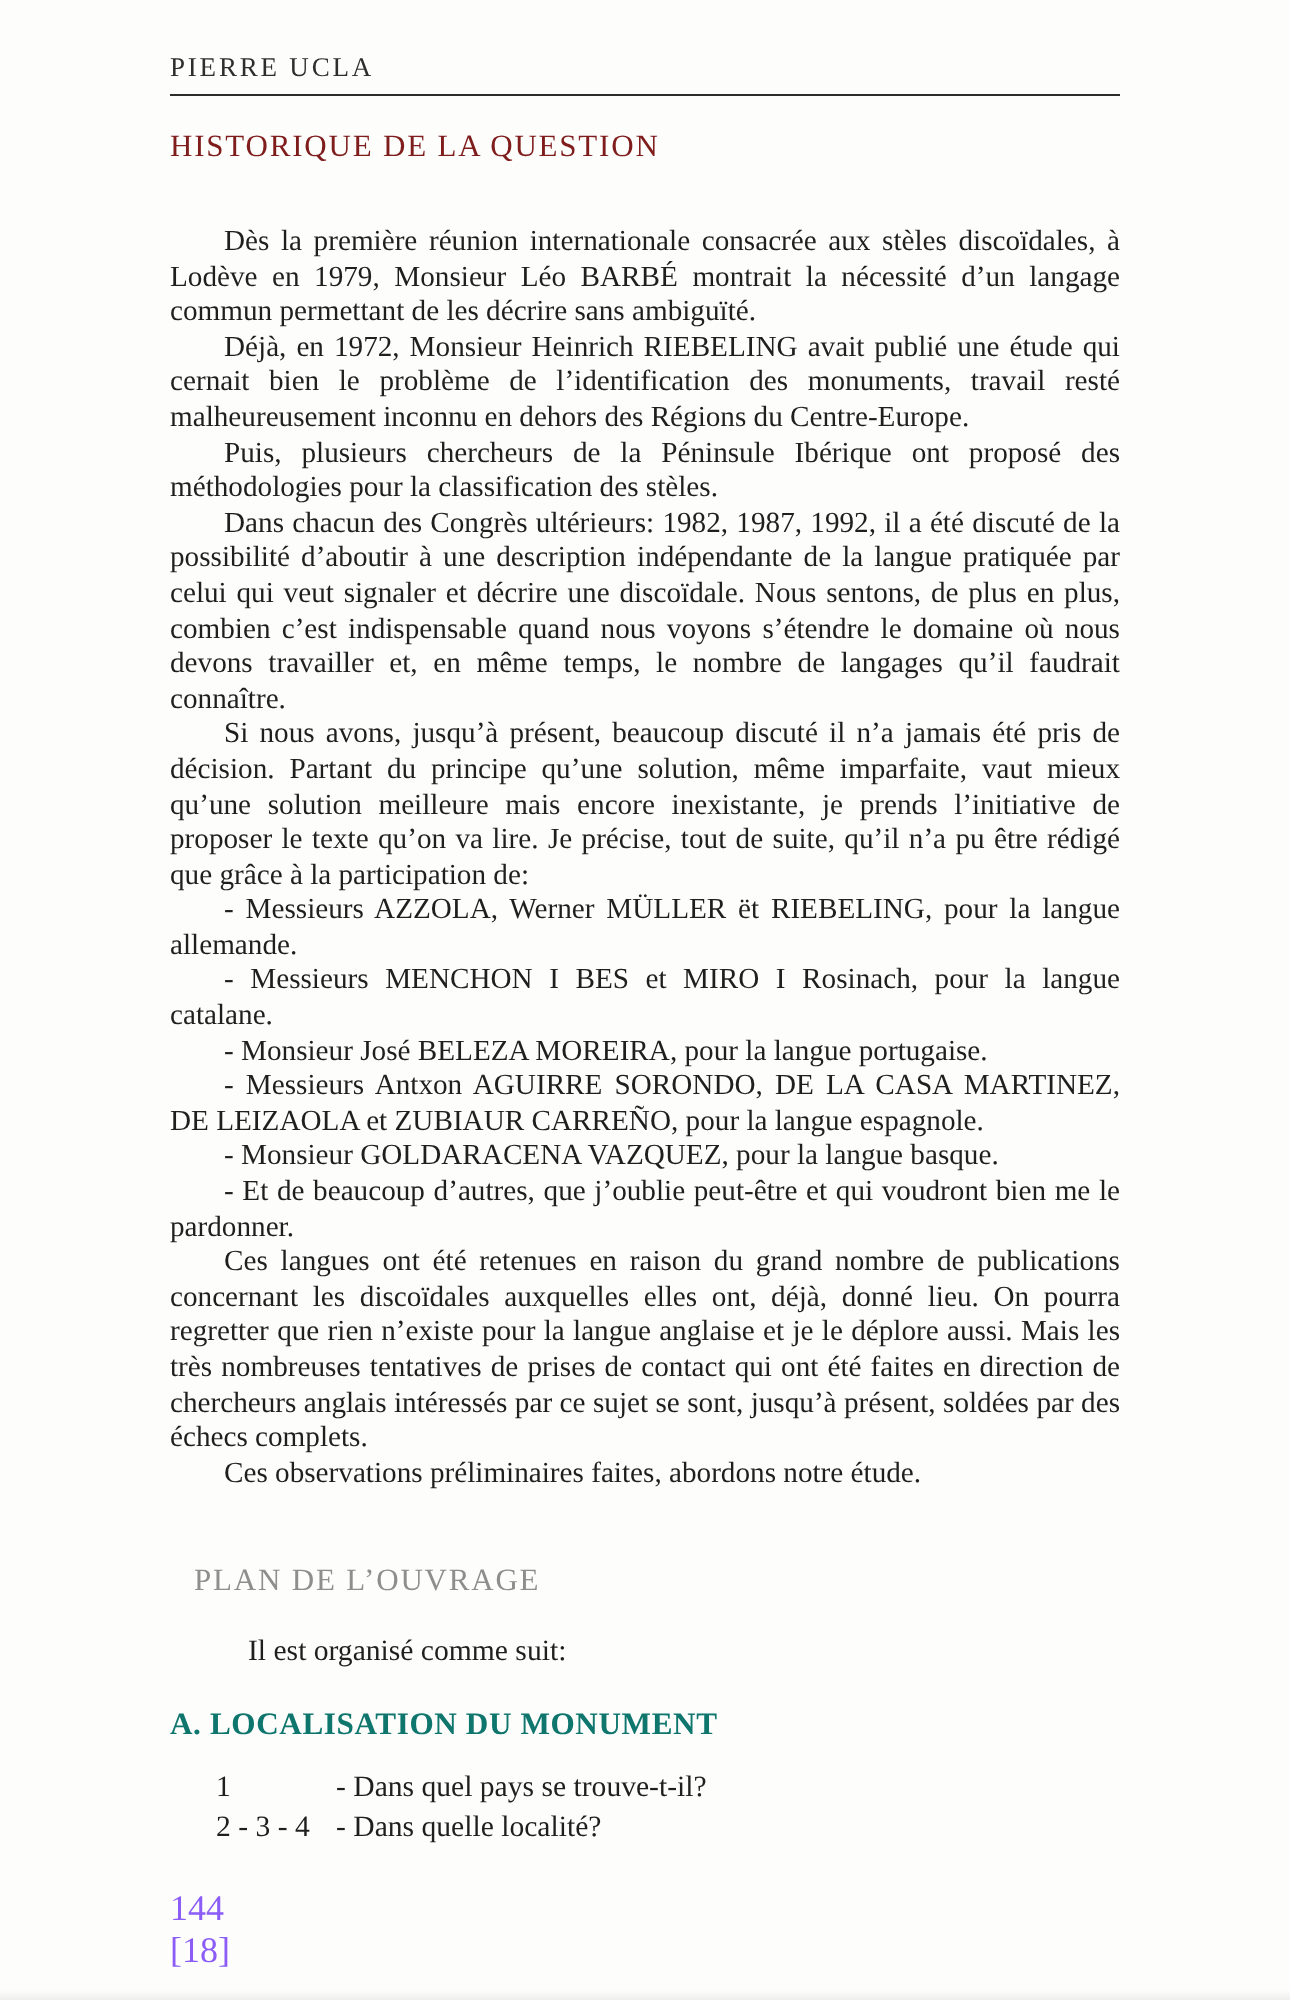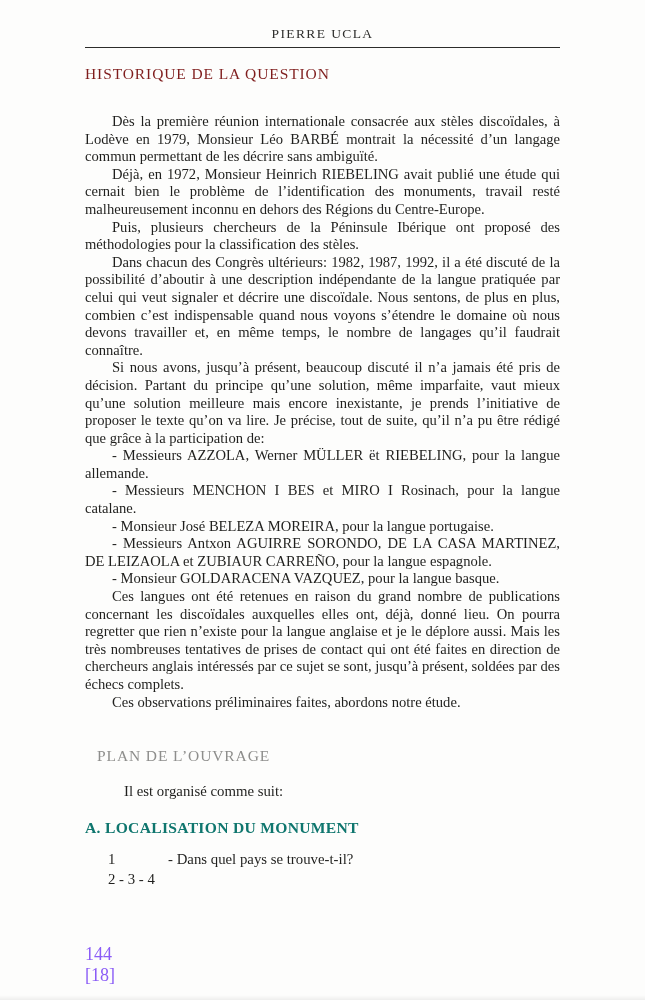--- a/index.html
+++ b/index.html
@@ -14,21 +14,21 @@
     box-sizing: border-box;
   }
   .content {
     position: absolute;
     left: 85px;
     top: 0;
     width: 475px;
   }
   .running-header {
     margin-top: 26px;
-    text-align: center;
+    text-align: left;
     font-size: 13.5px;
     letter-spacing: 1.4px;
     color: #2e2e2c;
   }
   .header-rule {
     margin-top: 5px;
     border: none;
     border-top: 1.6px solid #2c2c2a;
     width: 100%;
   }
@@ -118,37 +118,39 @@
       <p>Dès la première réunion internationale consacrée aux stèles discoïdales, à Lodève en 1979, Monsieur Léo BARBÉ montrait la nécessité d’un langage commun permettant de les décrire sans ambiguïté.</p>
       <p>Déjà, en 1972, Monsieur Heinrich RIEBELING avait publié une étude qui cernait bien le problème de l’identification des monuments, travail resté malheureusement inconnu en dehors des Régions du Centre-Europe.</p>
       <p>Puis, plusieurs chercheurs de la Péninsule Ibérique ont proposé des méthodologies pour la classification des stèles.</p>
       <p>Dans chacun des Congrès ultérieurs: 1982, 1987, 1992, il a été discuté de la possibilité d’aboutir à une description indépendante de la langue pratiquée par celui qui veut signaler et décrire une discoïdale. Nous sentons, de plus en plus, combien c’est indispensable quand nous voyons s’étendre le domaine où nous devons travailler et, en même temps, le nombre de langages qu’il faudrait connaître.</p>
       <p>Si nous avons, jusqu’à présent, beaucoup discuté il n’a jamais été pris de décision. Partant du principe qu’une solution, même imparfaite, vaut mieux qu’une solution meilleure mais encore inexistante, je prends l’initiative de proposer le texte qu’on va lire. Je précise, tout de suite, qu’il n’a pu être rédigé que grâce à la participation de:</p>
       <p>- Messieurs AZZOLA, Werner MÜLLER ët RIEBELING, pour la langue allemande.</p>
       <p>- Messieurs MENCHON I BES et MIRO I Rosinach, pour la langue catalane.</p>
       <p>- Monsieur José BELEZA MOREIRA, pour la langue portugaise.</p>
       <p>- Messieurs Antxon AGUIRRE SORONDO, DE LA CASA MARTINEZ, DE LEIZAOLA et ZUBIAUR CARREÑO, pour la langue espagnole.</p>
       <p>- Monsieur GOLDARACENA VAZQUEZ, pour la langue basque.</p>
+      <p>- Et de beaucoup d’autres, que j’oublie peut-être et qui voudront bien me le pardonner.</p>
       <p>Ces langues ont été retenues en raison du grand nombre de publications concernant les discoïdales auxquelles elles ont, déjà, donné lieu. On pourra regretter que rien n’existe pour la langue anglaise et je le déplore aussi. Mais les très nombreuses tentatives de prises de contact qui ont été faites en direction de chercheurs anglais intéressés par ce sujet se sont, jusqu’à présent, soldées par des échecs complets.</p>
       <p>Ces observations préliminaires faites, abordons notre étude.</p>
     </div>
 
     <h2 class="plan-heading">PLAN DE L’OUVRAGE</h2>
 
     <p class="plan-intro">Il est organisé comme suit:</p>
 
     <h3 class="plan-subheading">A. LOCALISATION DU MONUMENT</h3>
 
     <div class="plan-list">
       <div class="plan-row">
         <span class="plan-num">1</span>
         <span class="plan-text">- Dans quel pays se trouve-t-il?</span>
       </div>
       <div class="plan-row">
         <span class="plan-num">2 - 3 - 4</span>
+        <span class="plan-text">- Dans quelle localité?</span>
       </div>
     </div>
 
   </div>
 
   <div class="footer">
     <span>144</span>
     <span>[18]</span>
   </div>
 

